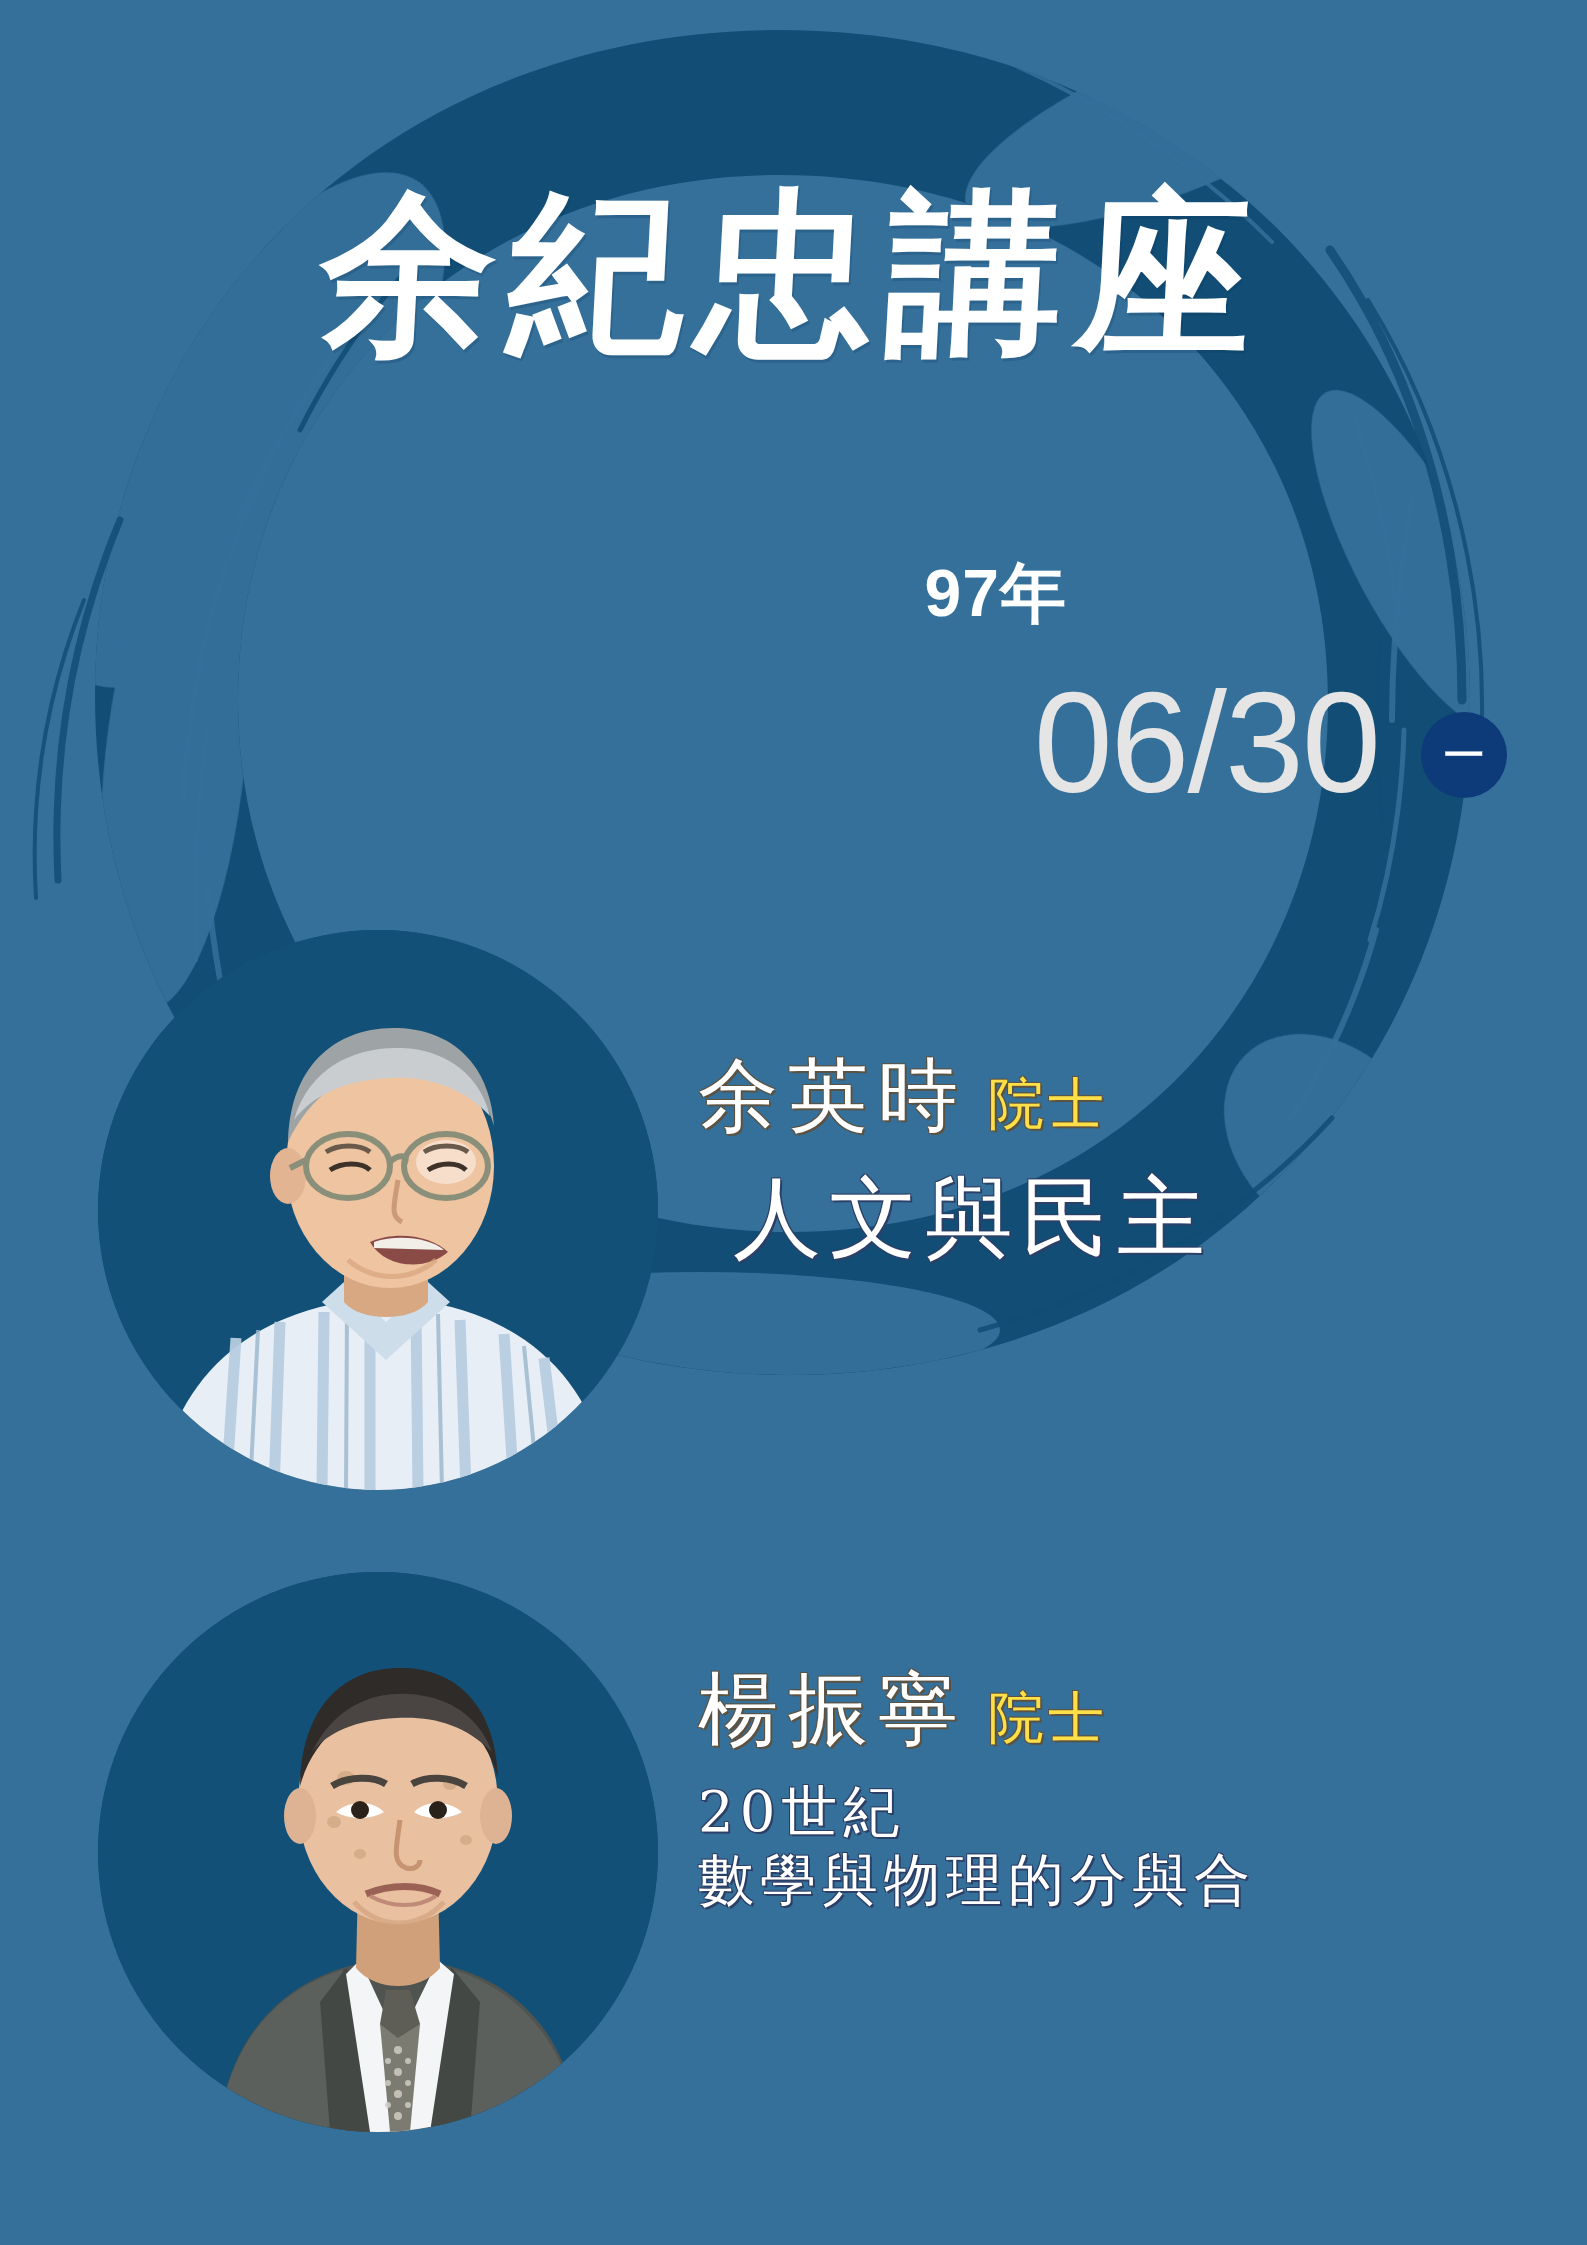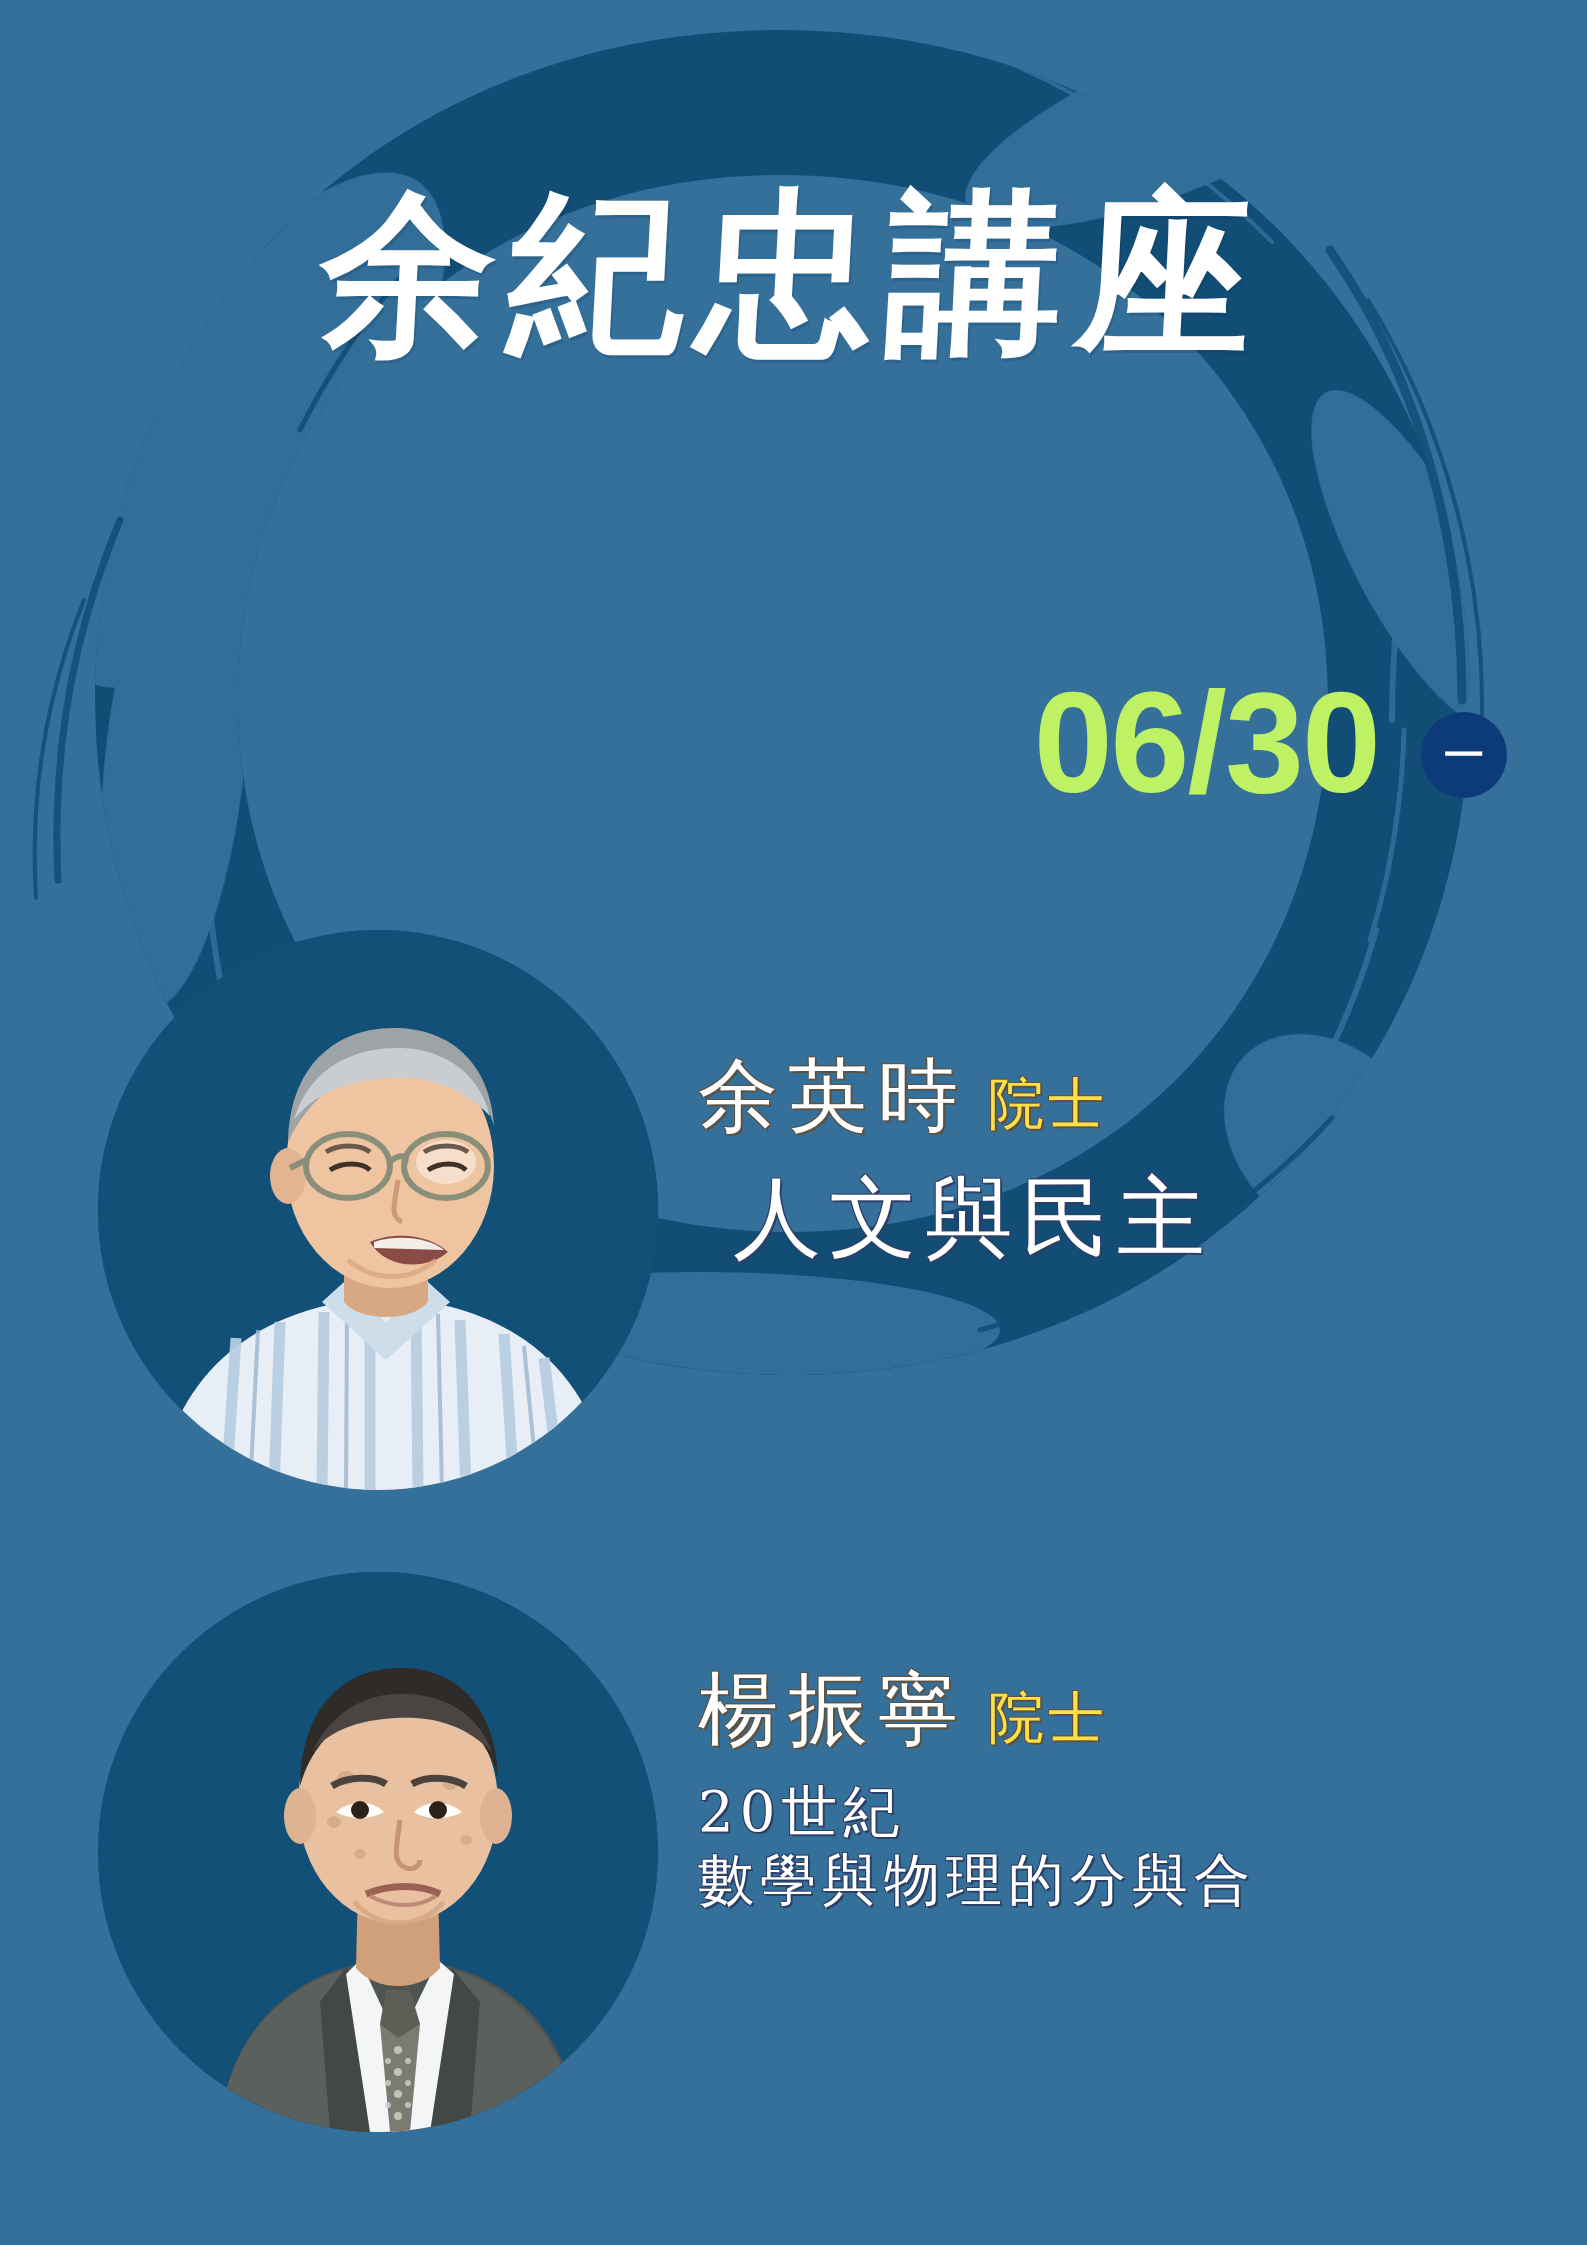--- a/index.html
+++ b/index.html
@@ -74,23 +74,23 @@
   .date-row {
     position: absolute;
     right: 80px;
     top: 672px;
     display: flex;
     align-items: center;
     gap: 42px;
     z-index: 6;
   }
   .date-main {
-    color: #bef264;
+    color: #e5e5e5;
     font-size: 142px;
-    font-weight: 700;
+    font-weight: 400;
     line-height: 1;
     letter-spacing: -2px;
   }
   .day-badge {
     width: 86px;
     height: 86px;
     border-radius: 50%;
     background: #0d3b7a;
     color: #ffffff;
     display: flex;
@@ -237,20 +237,23 @@
       <path d="M84 600 C 44 700 30 800 36 898" stroke-width="4"></path>
       <path d="M150 1080 C 210 1190 292 1286 392 1356" stroke-width="6"></path>
       <path d="M980 1330 C 1120 1292 1240 1218 1332 1118" stroke-width="5"></path>
     </g>
   </svg>
 
   <div class="header">
     <div class="poster-title">余紀忠講座</div>
   </div>
 
+  <div class="date-block">
+    <div class="date-year">97年</div>
+  </div>
 
   <div class="date-row">
     <div class="date-main">06/30</div>
     <div class="day-badge">一</div>
   </div>
 
   <div class="speaker speaker-1">
     <div class="portrait">
       <svg viewBox="0 0 560 560" aria-hidden="true">
         <rect x="0" y="0" width="560" height="560" fill="#125078"></rect>

